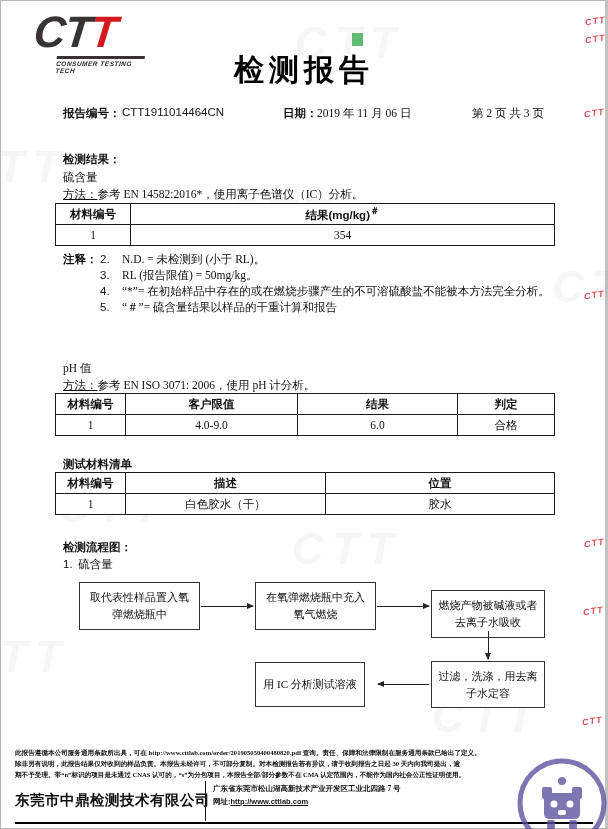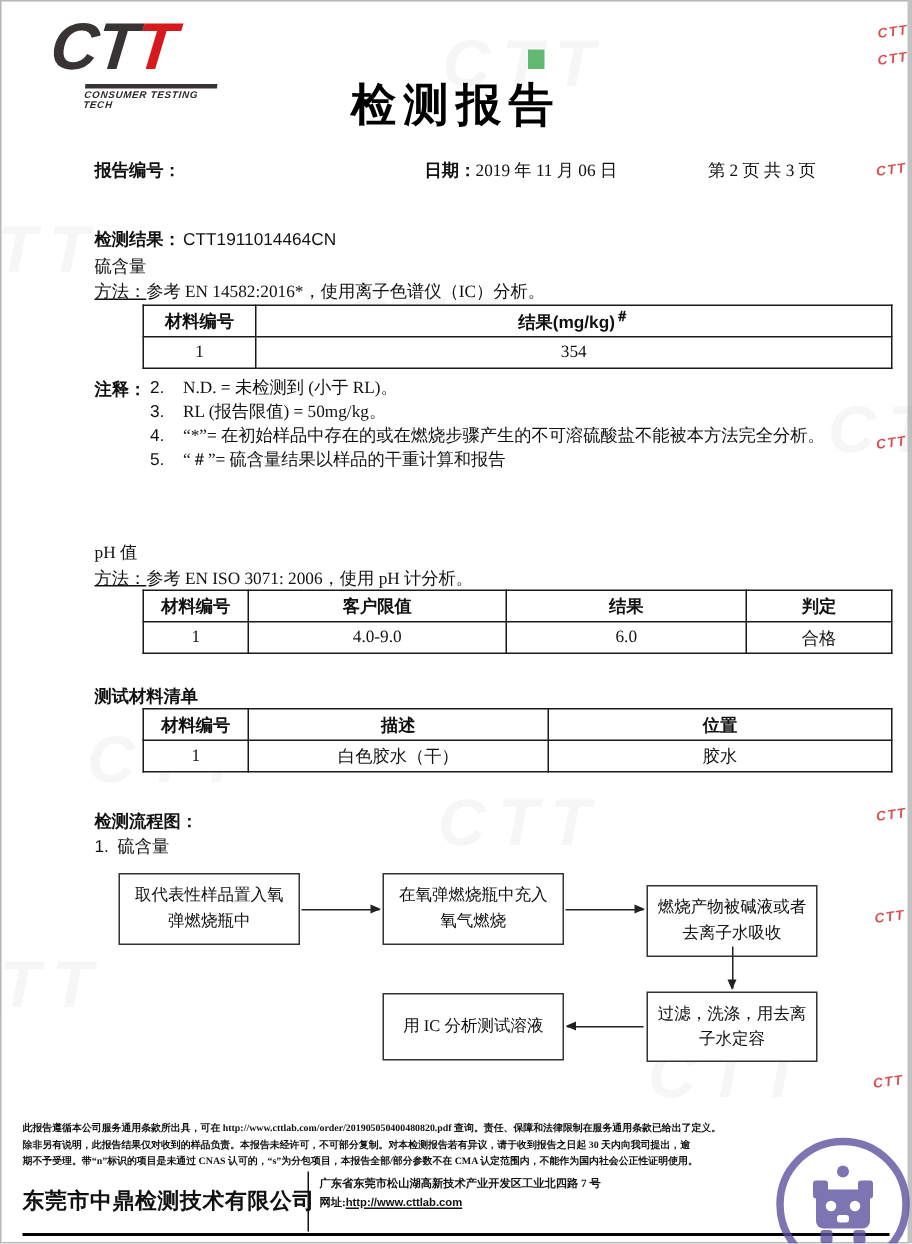--- a/index.html
+++ b/index.html
@@ -27,21 +27,21 @@
   .title{position:absolute;left:0;right:0;top:50px;text-align:center;
       font:bold 30px "Liberation Sans",sans-serif;letter-spacing:5px;color:#000;}
   .greenmark{position:absolute;left:352px;top:33px;width:11px;height:13px;
       background:#3aa84f;opacity:.8;}
   .inforow{position:absolute;top:106px;left:0;width:608px;font-size:11.5px;}
   
   .line{position:absolute;left:63px;font-size:11.5px;white-space:nowrap;}
   .ul{text-decoration:underline;}
   
   table.rpt{position:absolute;left:55px;border-collapse:collapse;table-layout:fixed;
-      background:#fff;margin-left:40px;}
+      background:#fff;}
   table.rpt th,table.rpt td{border:1.4px solid #1a1a1a;text-align:center;padding:0;
       height:20px;font-size:11.5px;overflow:hidden;}
   table.rpt th{font-family:"Liberation Sans",sans-serif;font-weight:bold;}
   table.rpt td{font-family:"Liberation Serif",serif;font-weight:normal;}
   
   .notes{position:absolute;left:100px;top:251px;font-size:11.5px;}
   .notes .nrow{height:16px;line-height:16px;white-space:nowrap;}
   .notes .num{display:inline-block;width:22px;}
   
   .fbox{position:absolute;border:1.4px solid #333;display:flex;align-items:center;
@@ -95,21 +95,21 @@
   <div class="logo">
     <div class="letters"><span>CT</span><span class="red">T</span></div>
     <div class="tagline">CONSUMER TESTING TECH</div>
   </div>
 
   <div class="title">检测报告</div>
   <div class="greenmark"></div>
 
   <div class="inforow">
     <span class="abs b" style="left:63px;">报告编号：</span>
-    <span class="abs sans" style="left:122px;margin-top:48px;">CTT1911014464CN</span>
+    <span class="abs sans" style="left:122px;">CTT1911014464CN</span>
     <span class="abs b" style="left:283px;">日期：</span>
     <span class="abs" style="left:317px;">2019 年 11 月 06 日</span>
     <span class="abs" style="left:472px;">第 2 页   共 3 页</span>
   </div>
 
   <div class="line b" style="top:152px;">检测结果：</div>
   <div class="line" style="top:170px;">硫含量</div>
   <div class="line" style="top:187px;">
     <span class="ul">方法：</span><span>参考 EN 14582:2016*，使用离子色谱仪（IC）分析。</span>
   </div>
@@ -190,21 +190,21 @@
 
   <div class="line b" style="top:540px;">检测流程图：</div>
   <div class="line" style="top:557px;">
     <span class="sans">1.</span>&nbsp;&nbsp;<span>硫含量</span>
   </div>
 
   <div class="fbox" style="left:79px;top:582px;width:121px;height:48px;">取代表性样品置入氧弹燃烧瓶中</div>
   <div class="fbox" style="left:255px;top:582px;width:121px;height:48px;">在氧弹燃烧瓶中充入氧气燃烧</div>
   <div class="fbox" style="left:431px;top:590px;width:114px;height:48px;">燃烧产物被碱液或者去离子水吸收</div>
   <div class="fbox" style="left:431px;top:661px;width:114px;height:47px;">过滤，洗涤，用去离子水定容</div>
-  <div class="fbox" style="left:255px;top:662px;width:121px;height:45px;">用 IC 分析测试溶液</div>
+  <div class="fbox" style="left:255px;top:662px;width:110px;height:45px;">用 IC 分析测试溶液</div>
 
   <div class="harrow" style="left:201px;top:606px;width:52px;"></div>
   <div class="harrow" style="left:377px;top:606px;width:52px;"></div>
   <div class="varrow" style="left:488px;top:631px;height:28px;"></div>
   <div class="harrow left" style="left:378px;top:684px;width:51px;"></div>
 
   <div class="disc">
     <div>此报告遵循本公司服务通用条款所出具，可在 http://www.cttlab.com/order/201905050400480820.pdf 查询。责任、保障和法律限制在服务通用条款已给出了定义。</div>
     <div>除非另有说明，此报告结果仅对收到的样品负责。本报告未经许可，不可部分复制。对本检测报告若有异议，请于收到报告之日起 30 天内向我司提出，逾</div>
     <div>期不予受理。带“n”标识的项目是未通过 CNAS 认可的，“s”为分包项目，本报告全部/部分参数不在 CMA 认定范围内，不能作为国内社会公正性证明使用。</div>

